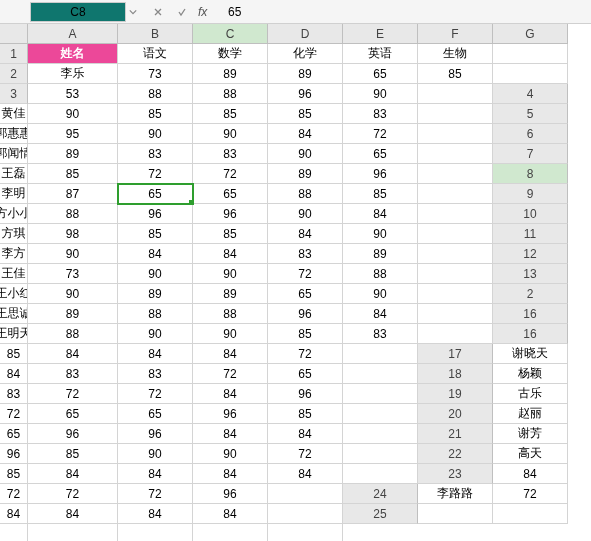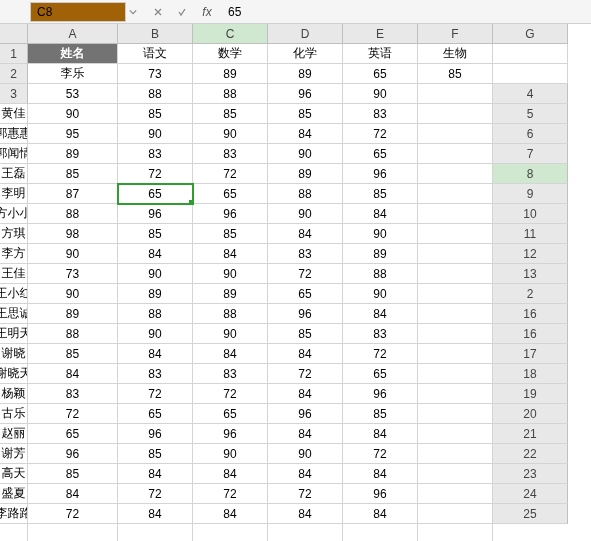--- a/index.html
+++ b/index.html
@@ -15,35 +15,36 @@
   .namebox-bar {
     height: 24px;
     display: flex;
     align-items: center;
     border-bottom: 1px solid #d0d0d0;
     background: #f5f5f5;
   }
   .namebox {
     width: 96px;
     height: 20px;
-    background: #a16207;
+    background: #0f766e;
     border: 1px solid #ccc;
     margin-left: 30px;
     padding: 1px 6px;
     font-size: 12px;
     display: flex;
     align-items: center;
+    justify-content: center;
   }
   .namebox-dd {
     width: 14px; height:20px; display:flex; align-items:center; justify-content:center;
     color:#888;
   }
   .fx-area { display:flex; align-items:center; margin-left:10px; gap:8px; }
   .fx-btn { width:16px; display:flex; justify-content:center; color:#888; }
-  .fx-label { font-style: italic; color:#555; width:18px; text-align:center; }
+  .fx-label { font-style: italic; color:#555; width:18px; text-align:left; }
   .fx-input {
     border:none; background:transparent; font-size:12px; padding:0 4px; height:20px; outline:none;
     width:200px;
   }
 
   .sheet {
     display: grid;
     grid-template-columns: 28px 90px 75px 75px 75px 75px 75px 75px;
     position: relative;
   }
@@ -80,21 +81,21 @@
     justify-content:center;
     background:#fff;
     white-space:nowrap;
     overflow:hidden;
     position:relative;
   }
   .cell.header-cell {
     font-weight: normal;
   }
   .cell.green {
-    background:#737373;
+    background:#ec4899;
     color:#fff;
     font-weight:bold;
   }
   .cell.selected {
     outline:2px solid #2e9e2e;
     outline-offset:-1px;
     z-index:2;
   }
   .cell.selected::after{
     content:"";
@@ -254,21 +255,20 @@
     <div class="cell"></div>
     <div class="rowhdr">16</div>
     <div class="cell">王明天</div>
     <div class="cell">88</div>
     <div class="cell">90</div>
     <div class="cell">90</div>
     <div class="cell">85</div>
     <div class="cell">83</div>
     <div class="cell"></div>
     <div class="rowhdr">16</div>
-    <div class="cell">谢晓</div>
     <div class="cell">85</div>
     <div class="cell">84</div>
     <div class="cell">84</div>
     <div class="cell">84</div>
     <div class="cell">72</div>
     <div class="cell"></div>
     <div class="rowhdr">17</div>
     <div class="cell">谢晓天</div>
     <div class="cell">84</div>
     <div class="cell">83</div>
@@ -310,21 +310,20 @@
     <div class="cell"></div>
     <div class="rowhdr">22</div>
     <div class="cell">高天</div>
     <div class="cell">85</div>
     <div class="cell">84</div>
     <div class="cell">84</div>
     <div class="cell">84</div>
     <div class="cell">84</div>
     <div class="cell"></div>
     <div class="rowhdr">23</div>
-    <div class="cell">盛夏</div>
     <div class="cell">84</div>
     <div class="cell">72</div>
     <div class="cell">72</div>
     <div class="cell">72</div>
     <div class="cell">96</div>
     <div class="cell"></div>
     <div class="rowhdr">24</div>
     <div class="cell">李路路</div>
     <div class="cell">72</div>
     <div class="cell">84</div>

